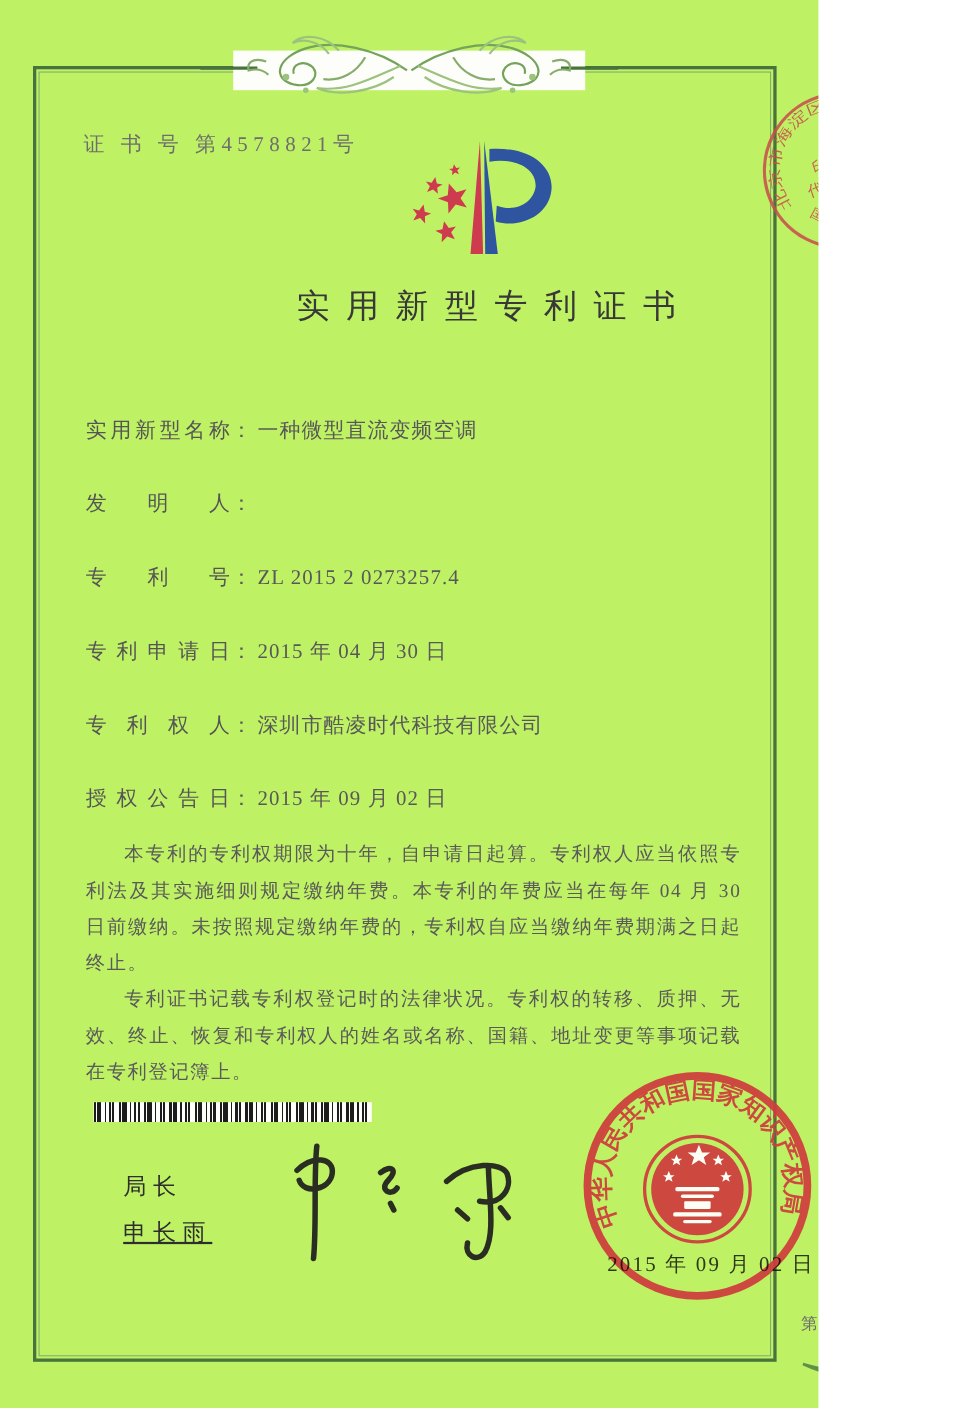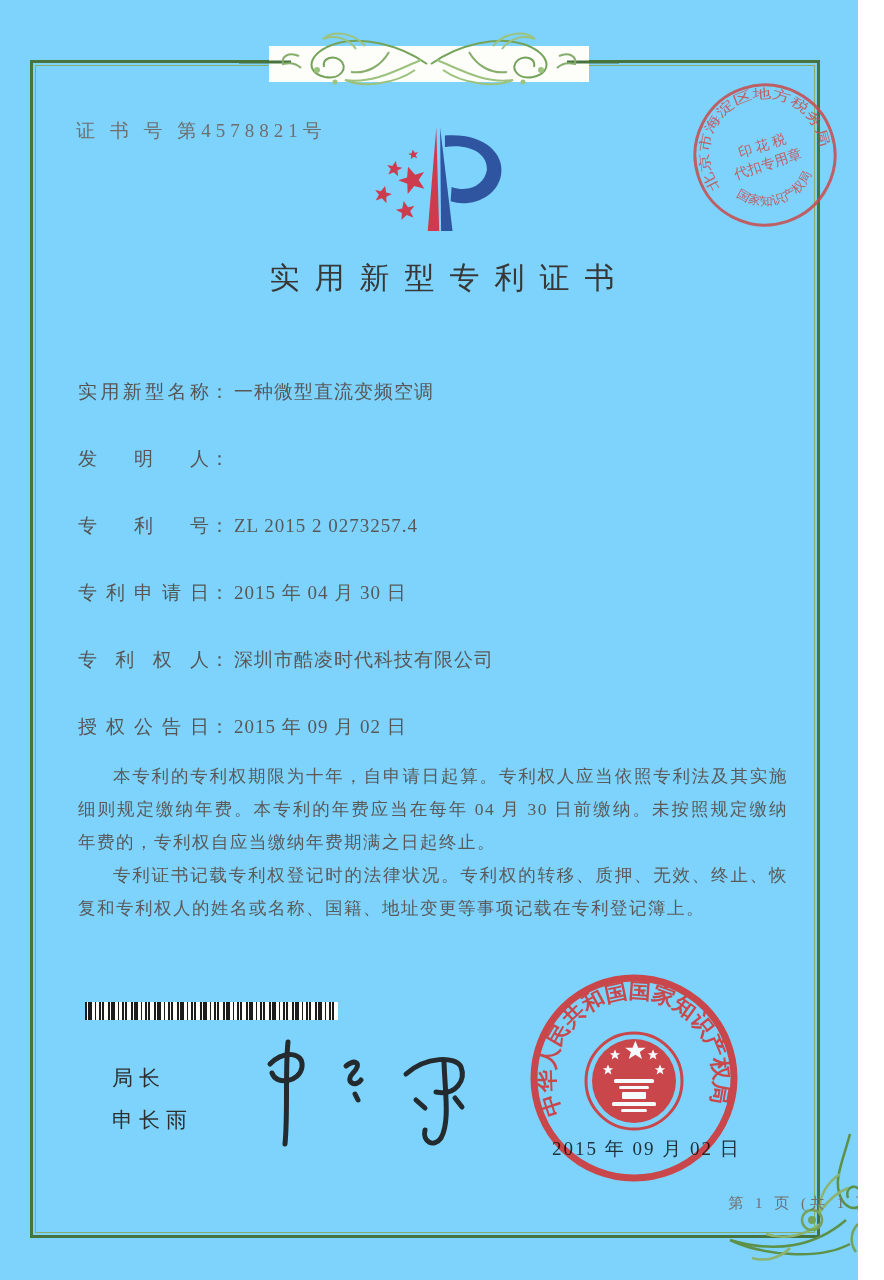--- a/index.html
+++ b/index.html
@@ -1,18 +1,18 @@
 <!DOCTYPE html>
 <html><head>
 <meta charset="utf-8">
 <style>
   html,body{margin:0;padding:0;background:#ffffff;}
   .page{
-    position:relative;width:858px;height:1280px;overflow:hidden;
-    background:#7dd3fc;
+    position:relative;width:744px;height:1280px;overflow:hidden;
+    background:#bef264;
     font-family:"Liberation Serif","DejaVu Serif",serif;
     color:#4a4a4a;
   }
   
   .frame-outer{position:absolute;left:30px;top:60px;right:38px;bottom:42px;
     border:3px solid #47743c;}
   .frame-inner{position:absolute;inset:2px;border:1px solid #86ad6c;}
   .ornament-top{position:absolute;left:50%;top:22px;transform:translateX(-50%);}
   .ornament-corner{position:absolute;left:700px;top:1128px;}
   
@@ -33,21 +33,21 @@
   .body-text p{margin:0;text-indent:2em;}
   
   .barcode{position:absolute;left:85px;top:1002px;width:253px;height:18px;
     background:repeating-linear-gradient(90deg,
       #1c1c1c 0 2px,#fdfdfa 2px 3px,#1c1c1c 3px 7px,#fdfdfa 7px 10px,
       #1c1c1c 10px 11px,#fdfdfa 11px 14px,#1c1c1c 14px 16px,#fdfdfa 16px 17px,
       #1c1c1c 17px 19px,#fdfdfa 19px 23px);}
   .commissioner-label{position:absolute;left:112px;top:1064px;font-size:21px;letter-spacing:6px;color:#2e2e2e;
     font-family:Liberation Sans, sans-serif;}
   .commissioner-name{position:absolute;left:112px;top:1106px;font-size:21px;letter-spacing:6px;color:#2e2e2e;
-    font-family:"Liberation Sans","DejaVu Sans",sans-serif;}
+    font-family:"Liberation Sans","DejaVu Sans",sans-serif;text-decoration:underline;}
   .signature{position:absolute;left:258px;top:1034px;}
   .main-seal{position:absolute;left:529px;top:973px;opacity:.93;}
   .seal-date{position:absolute;left:552px;top:1136px;width:200px;font-size:19px;letter-spacing:2px;
     color:#3c3c3c;mix-blend-mode:multiply;z-index:5;}
   .footer{position:absolute;left:0;top:1194px;width:884px;text-align:right;
     font-size:15px;letter-spacing:4px;color:#6f6f6f;}
 </style>
 </head>
 <body>
 

